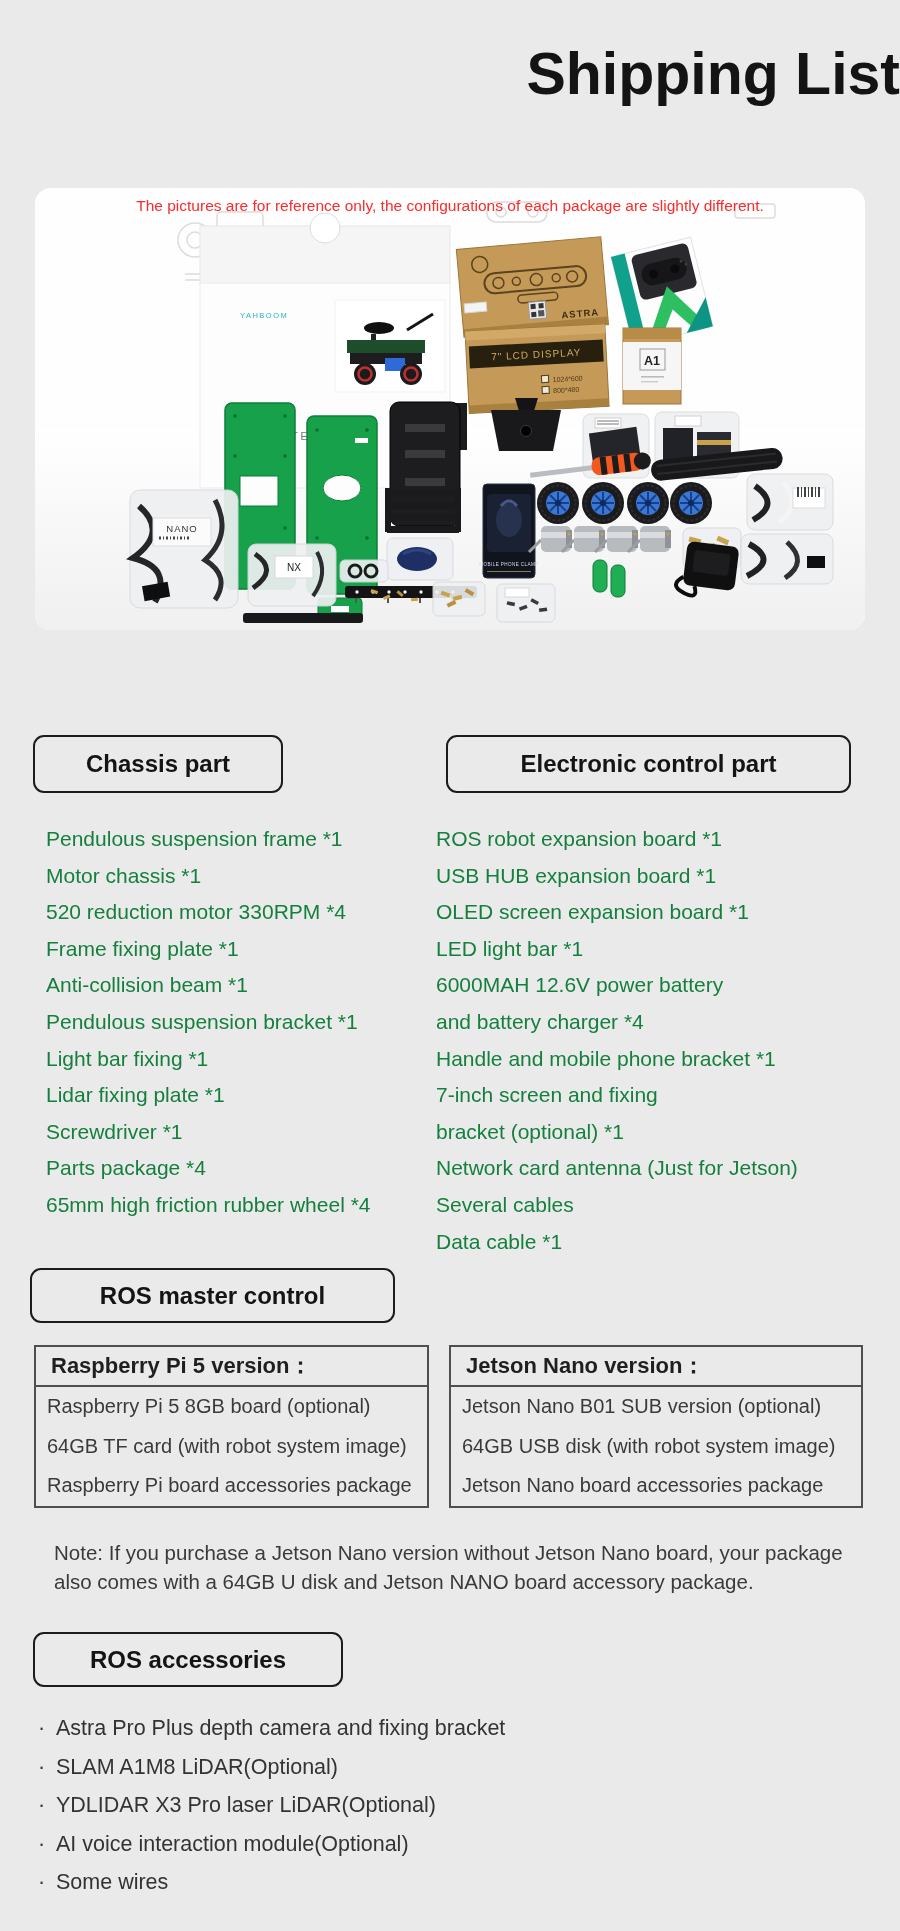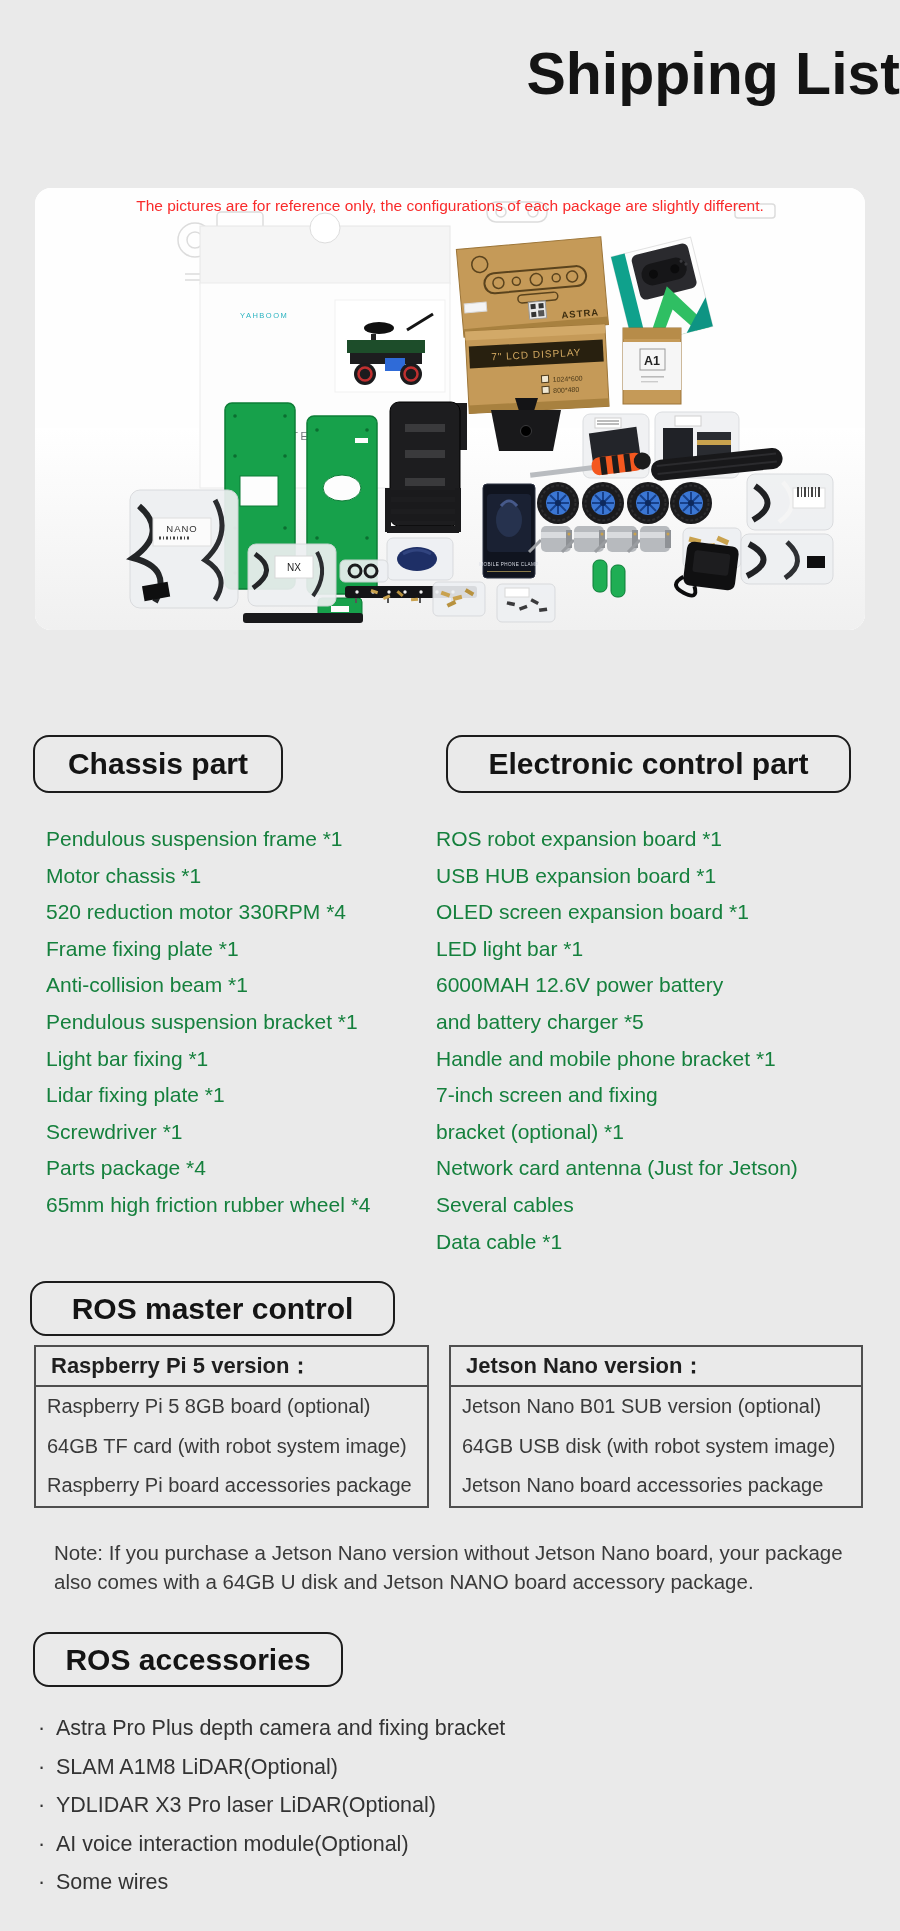--- a/index.html
+++ b/index.html
@@ -25,28 +25,28 @@
     background:#ffffff; border-radius:16px; overflow:hidden;
   }
   .photo-caption {
     position:absolute; left:0; top:9px; width:100%;
     text-align:center; font-size:15.5px; color:#f92b2b;
   }
   .photo-svg { position:absolute; left:0; top:0; }
 
   .pill {
     position:absolute;
-    border:2.5px solid #1c1c1c; border-radius:16px;
+    border:2.5px solid #1c1c1c; border-radius:11px;
     display:flex; align-items:center; justify-content:center;
-    font-size:30px; font-weight:600; color:#141414;
+    font-size:24px; font-weight:600; color:#141414;
     background:transparent;
   }
   .pill-chassis    { left:33px;  top:735px; width:250px; height:58px; }
   .pill-electronic { left:446px; top:735px; width:405px; height:58px; }
-  .pill-master     { left:30px;  top:1268px; width:365px; height:55px;margin-top:13px; }
+  .pill-master     { left:30px;  top:1268px; width:365px; height:55px; }
   .pill-accessories{ left:33px;  top:1632px; width:310px; height:55px; }
 
   .plist { position:absolute; font-size:21px; color:#15803d; line-height:36.6px; white-space:nowrap; }
   .plist-left  { left:46px;  top:821px; }
   .plist-right { left:436px; top:821px; }
 
   .tbl {
     position:absolute; top:1345px; height:163px;
     border:2px solid #4f4f4f;
   }
@@ -448,21 +448,21 @@
   <div>Parts package *4</div>
   <div>65mm high friction rubber wheel *4</div>
 </div>
 
 <div class="plist plist-right">
   <div>ROS robot expansion board *1</div>
   <div>USB HUB expansion board *1</div>
   <div>OLED screen expansion board *1</div>
   <div>LED light bar *1</div>
   <div>6000MAH 12.6V power battery</div>
-  <div>and battery charger *5</div>
+  <div>and battery charger *4</div>
   <div>Handle and mobile phone bracket *1</div>
   <div>7-inch screen and fixing</div>
   <div>bracket (optional) *1</div>
   <div>Network card antenna (Just for Jetson)</div>
   <div>Several cables</div>
   <div>Data cable *1</div>
 </div>
 
 <div class="pill pill-master">ROS master control</div>
 

